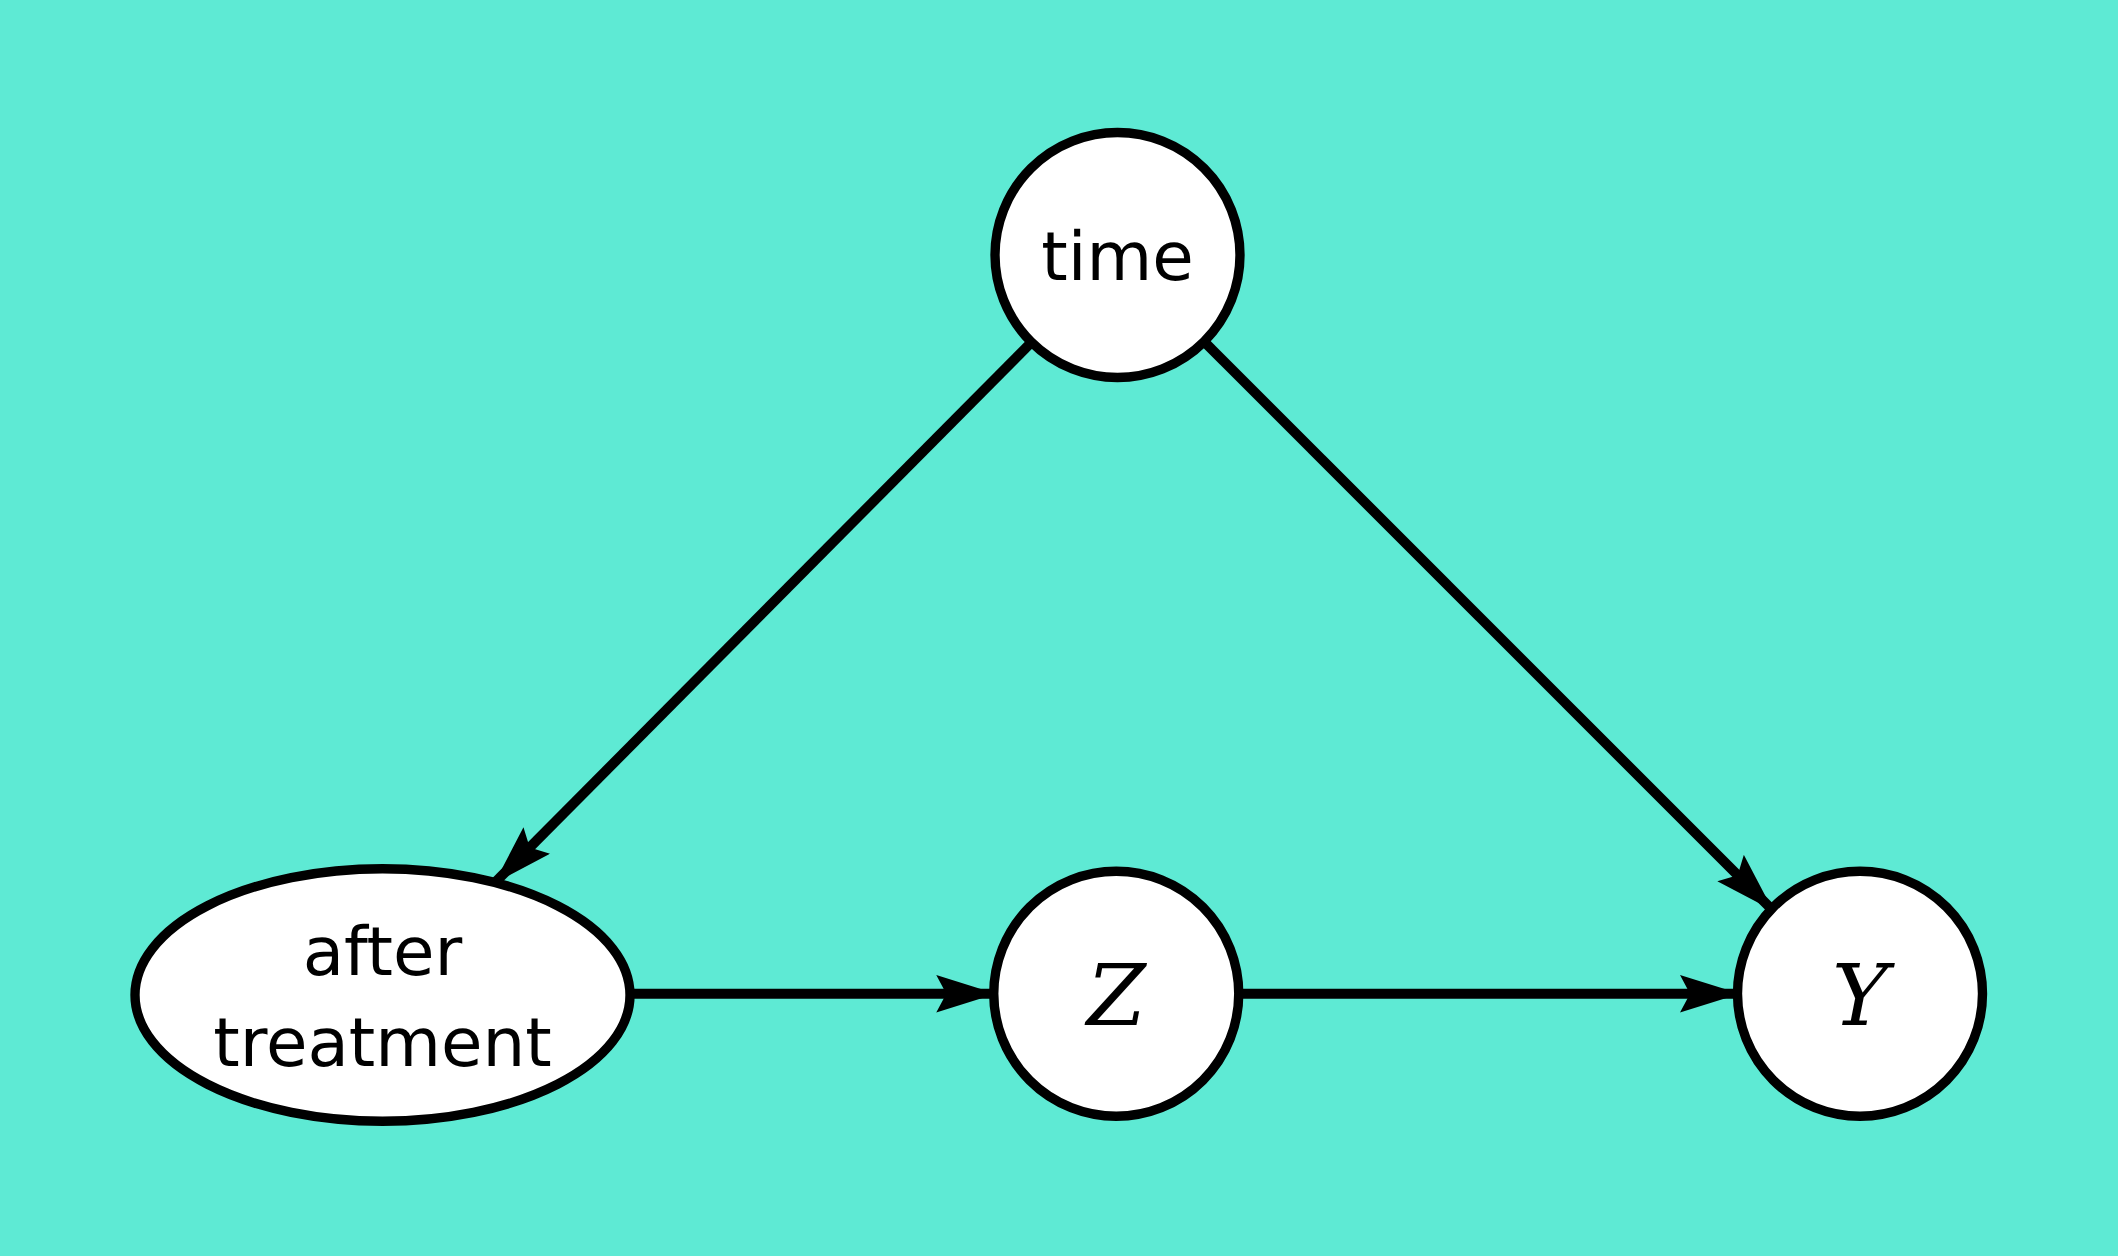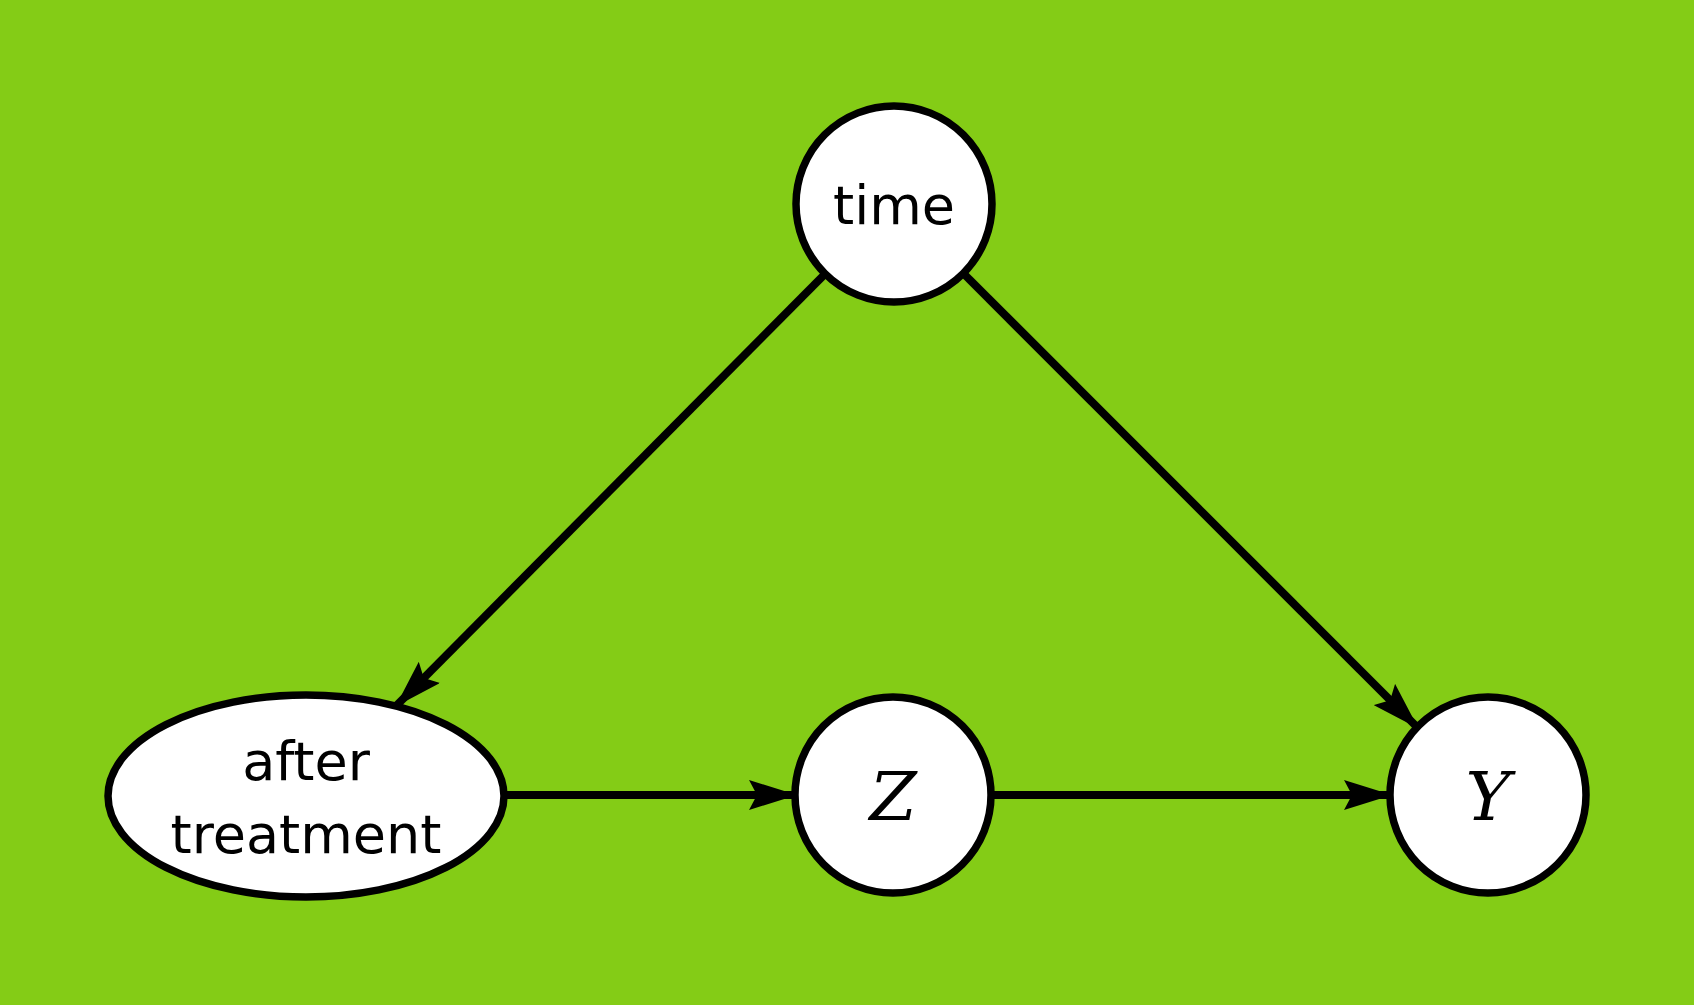--- a/index.html
+++ b/index.html
@@ -4,21 +4,21 @@
 <style>
   html, body {
     margin: 0;
     padding: 0;
     background: #ffffff;
   }
   .canvas-wrap {
     position: relative;
     width: 1694px;
     height: 1005px;
-    background: #84cc16;
+    background: #5eead4;
     overflow: hidden;
   }
   svg.dag {
     display: block;
     width: 1694px;
     height: 1005px;
   }
   .node-shape {
     fill: #ffffff;
     stroke: #000000;

